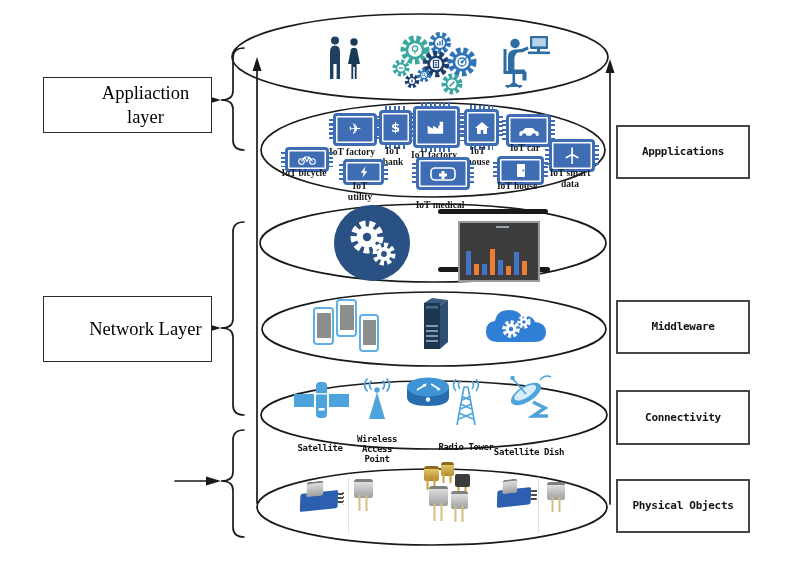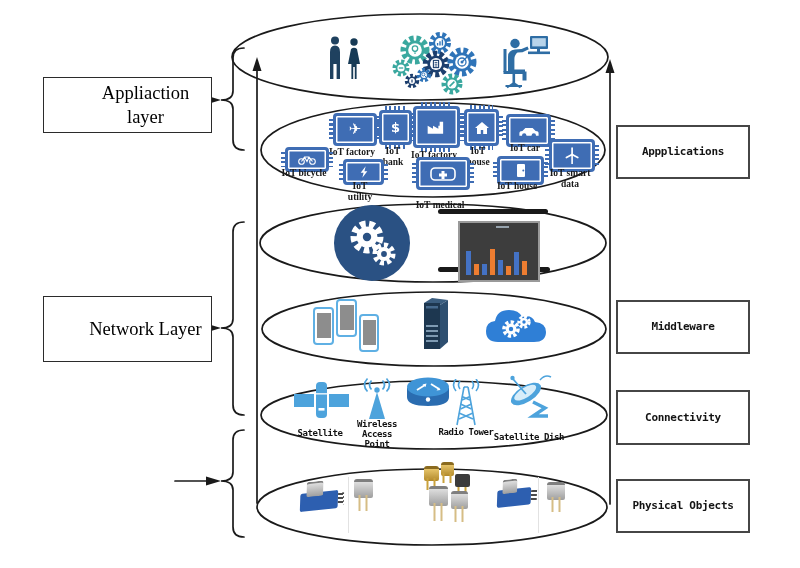--- a/index.html
+++ b/index.html
@@ -25,21 +25,21 @@
   .vpins{position:absolute;inset:0;}
   .vpins::before,.vpins::after{content:"";position:absolute;left:12%;right:12%;height:4px;
         background:repeating-linear-gradient(to right,#3f6db4 0 2px,transparent 2px 4.5px);}
   .vpins::before{top:-7px}.vpins::after{bottom:-7px}
   .chip .glyph{color:#fff;font-weight:700;font-family:"DejaVu Sans",sans-serif;line-height:1;}
   .chip-label{position:absolute;transform:translateX(-50%);text-align:center;
         font-family:"Liberation Serif",serif;font-weight:700;font-size:9.5px;color:#1a1a1a;
         line-height:1.12;white-space:pre-line;}
   .conn-label{position:absolute;transform:translateX(-50%);text-align:center;
         font-family:"DejaVu Sans Mono",monospace;font-weight:700;font-size:9px;color:#111;
-        line-height:1.1;letter-spacing:-0.4px;white-space:pre-line;}
+        line-height:1.1;letter-spacing:-0.4px;white-space:pre-line;margin-top:15px;}
   
   .bd-circle{position:absolute;}
   .blackbar{position:absolute;height:5px;background:#191919;border-radius:3px;}
   .mchart{position:absolute;background:#3d3d3d;border:2px solid #9a9a9a;
         display:flex;align-items:flex-end;gap:3px;padding:8px 6px 5px;}
   .mchart::before{content:"";position:absolute;top:3px;left:46%;width:13px;height:2px;background:#97a3ad;}
   .mchart i{display:block;width:5px;}
   
   .phone{position:absolute;background:#fff;border:2.5px solid #5fb0e4;border-radius:4px;}
   .phone i{position:absolute;left:1.5px;right:1.5px;top:4px;bottom:5px;background:#8d8d8d;display:block;}

